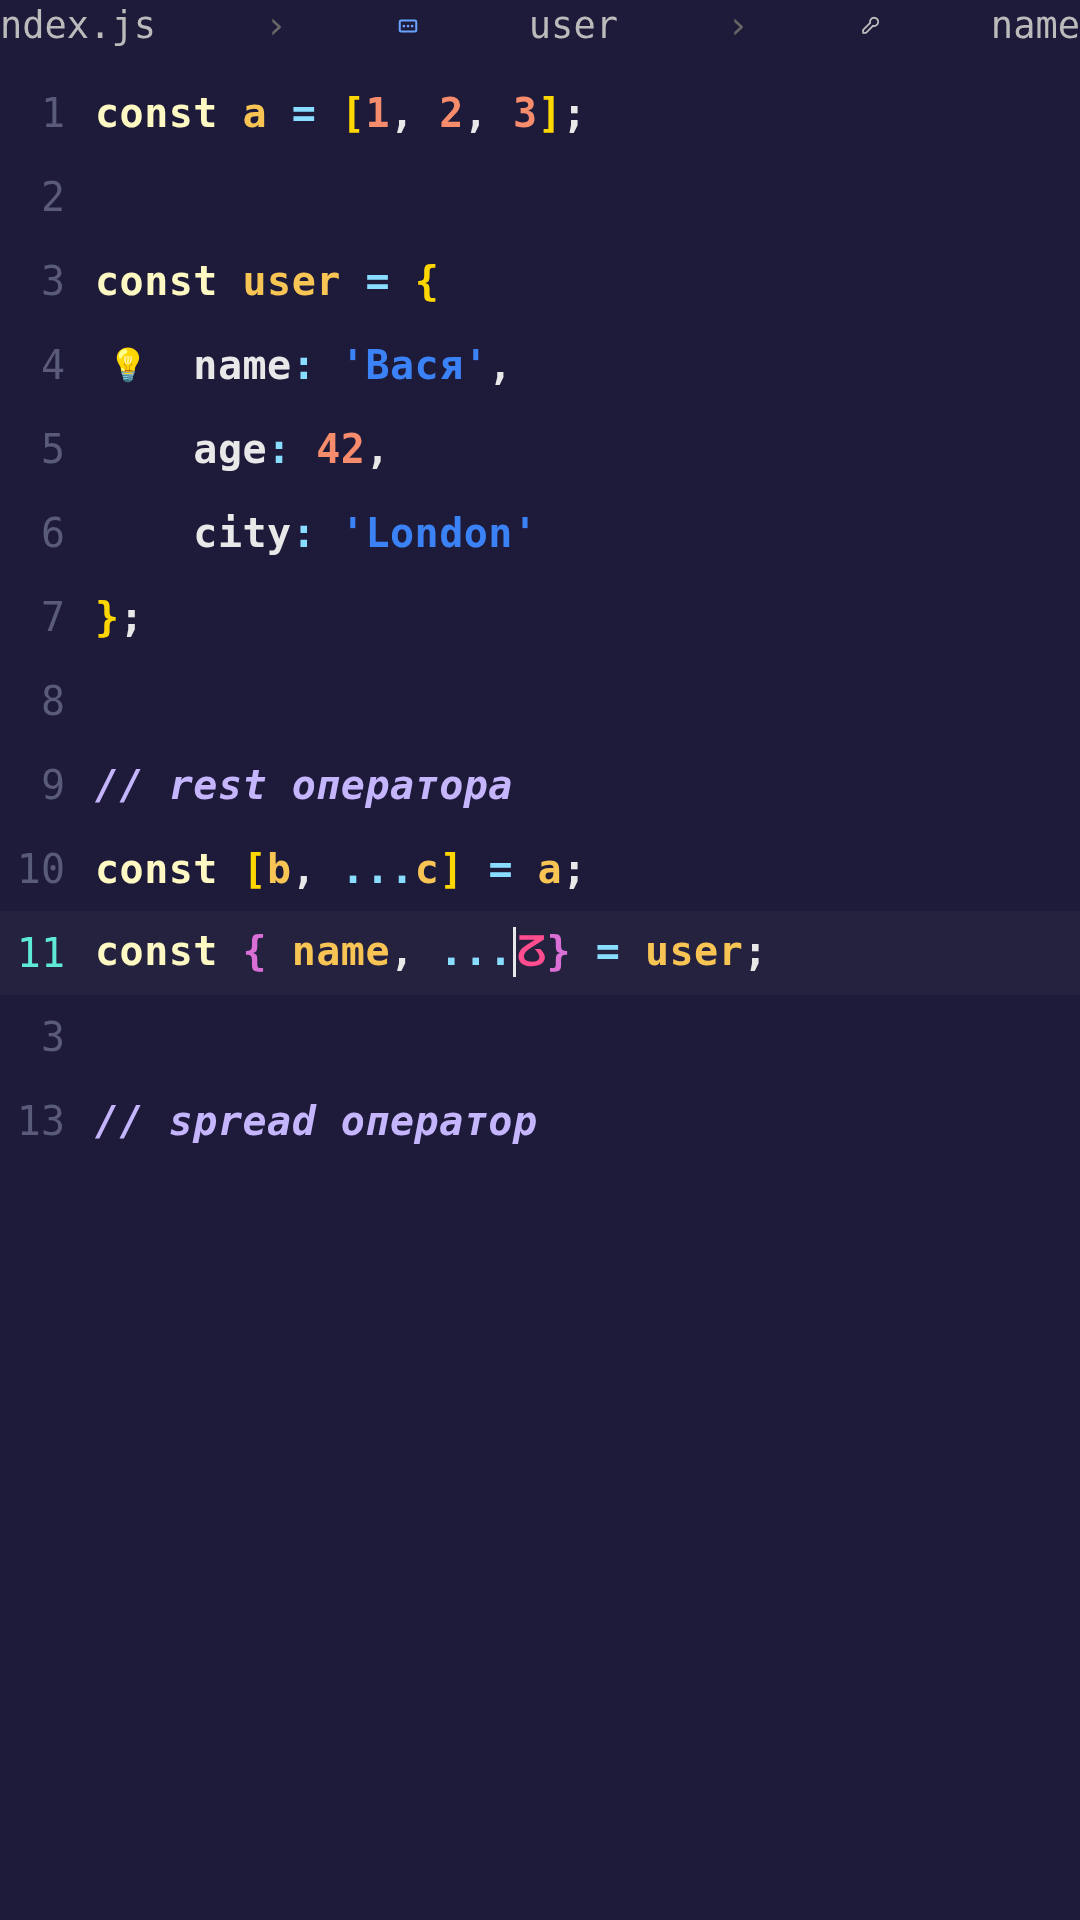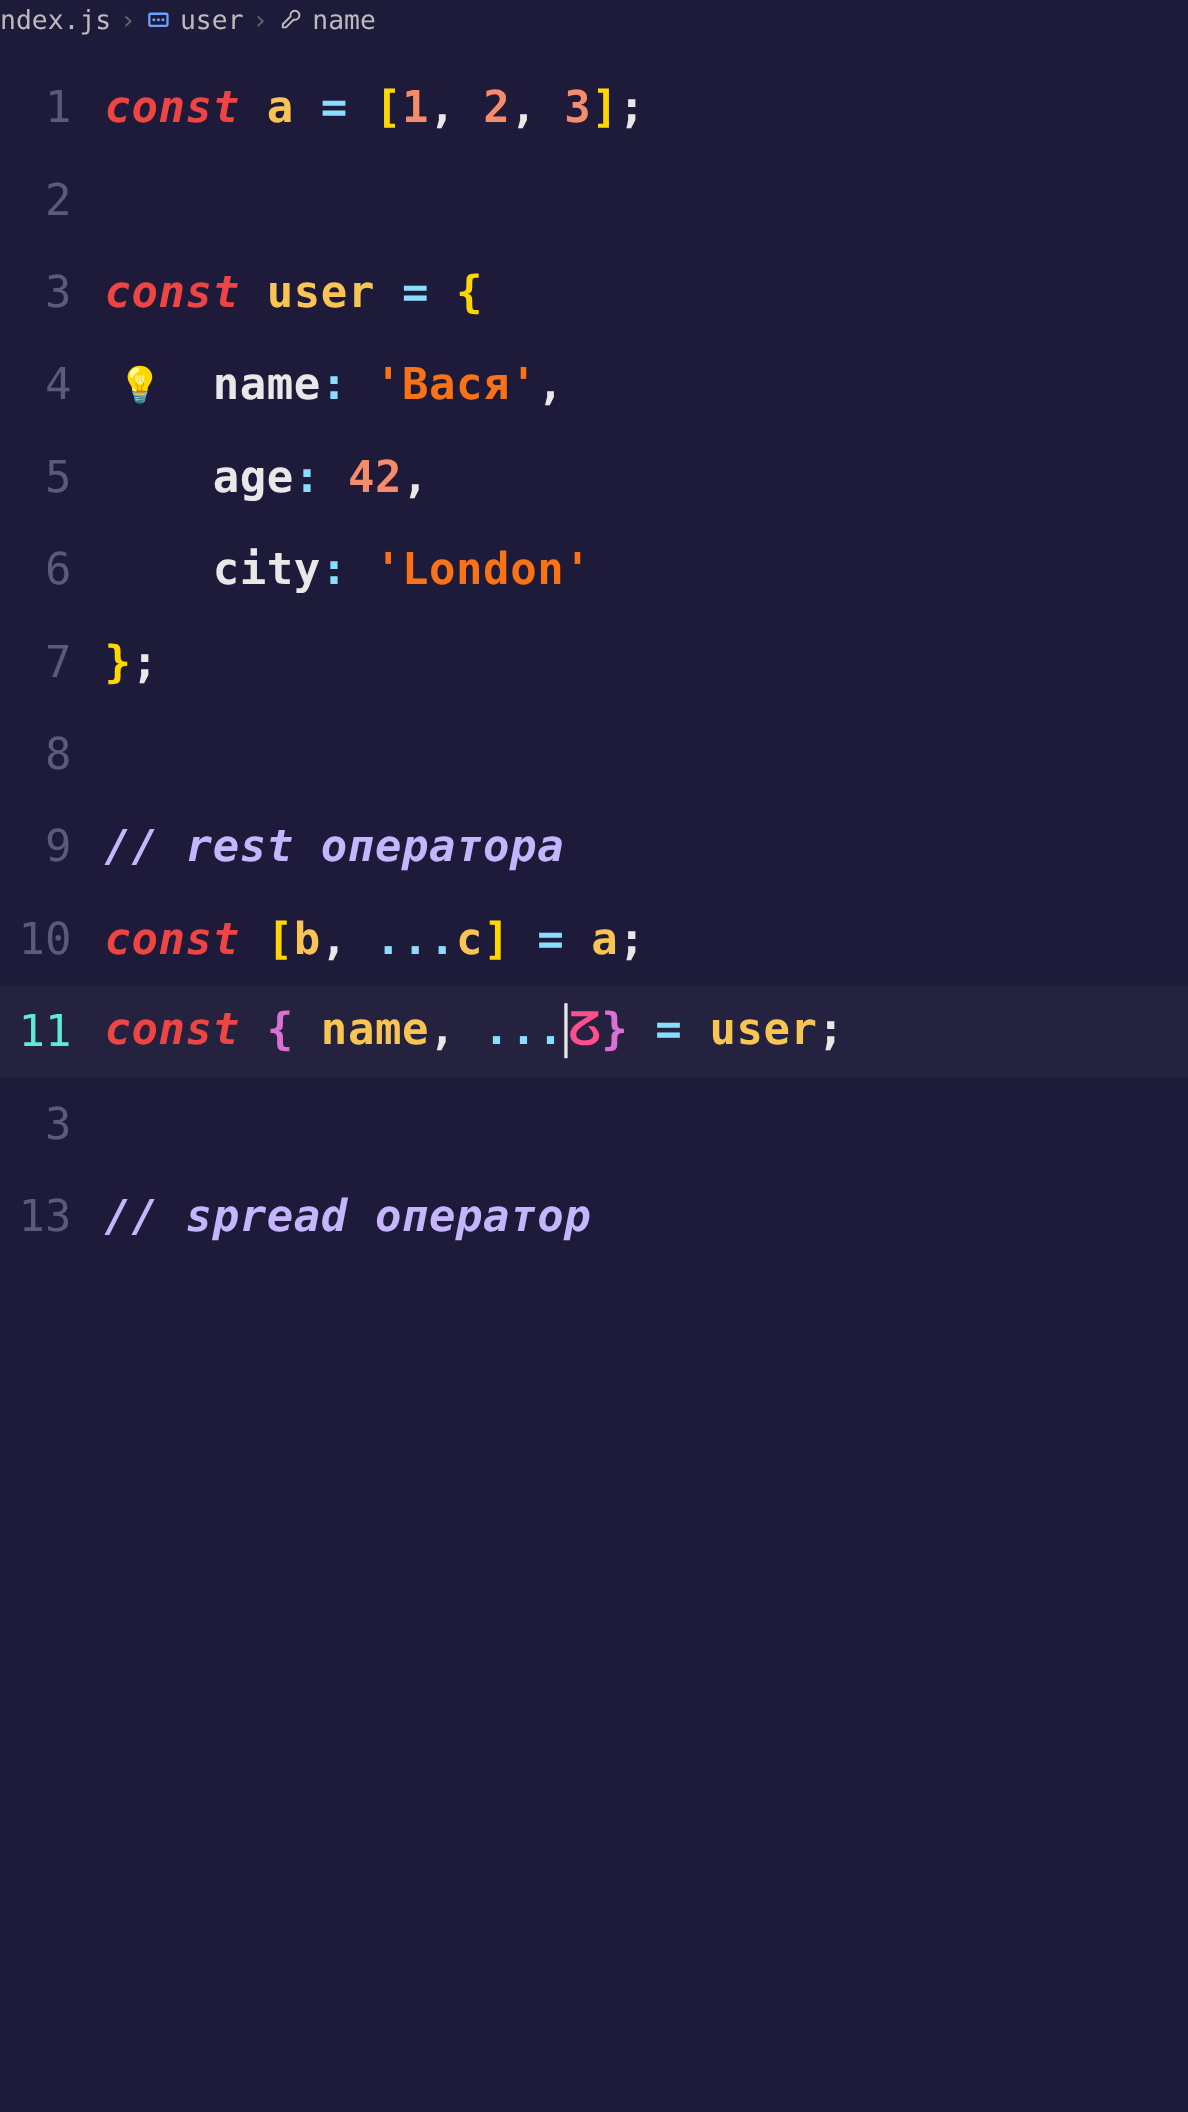--- a/index.html
+++ b/index.html
@@ -9,23 +9,24 @@
     color: #d4d4d4;
     width: 1080px;
     height: 1920px;
     overflow: hidden;
     transform-origin: top left;
   }
   .breadcrumb {
     display: flex;
     align-items: center;
     padding: 4px 0px;
-    font-size: 24px;
+    font-size: 37px;
     color: #888;
     gap: 8px;
+    justify-content: space-between;
   }
   .breadcrumb .sep { color: #666; }
   .breadcrumb .file { color: #bbb; }
   .breadcrumb .symbol { color: #bbb; }
   .icon-block {
     display: inline-flex;
     width: 24px; height: 24px;
     align-items: center; justify-content: center;
   }
   .editor {
@@ -52,25 +53,25 @@
     font-size: 40px;
     font-weight: 600;
     white-space: pre;
     letter-spacing: 0.5px;
     position: relative;
   }
   .line.active {
     background: rgba(255,255,255,0.03);
   }
   .line.active .gutter { color: #5eead4; } 
-  .tok-kw2 { color: #ef4444; font-style: italic; }
+  .tok-kw2 { color: #fef9c3; }
   .tok-var { color: #f8c555; }
   .tok-punct { color: #e8e8e8; }
   .tok-num { color: #f78c6c; }
-  .tok-str { color: #f97316; }
+  .tok-str { color: #3b82f6; }
   .tok-prop { color: #e8e8e8; }
   .tok-comment { color: #c4b5fd; font-style: italic; text-align: center; }
   .tok-op { color: #89ddff; }
   .tok-brack { color: #ffd700; }
   .tok-brack2 { color: #da70d6; }
 
   .bulb {
     position: absolute;
     left: 108px;
     font-size: 32px;

